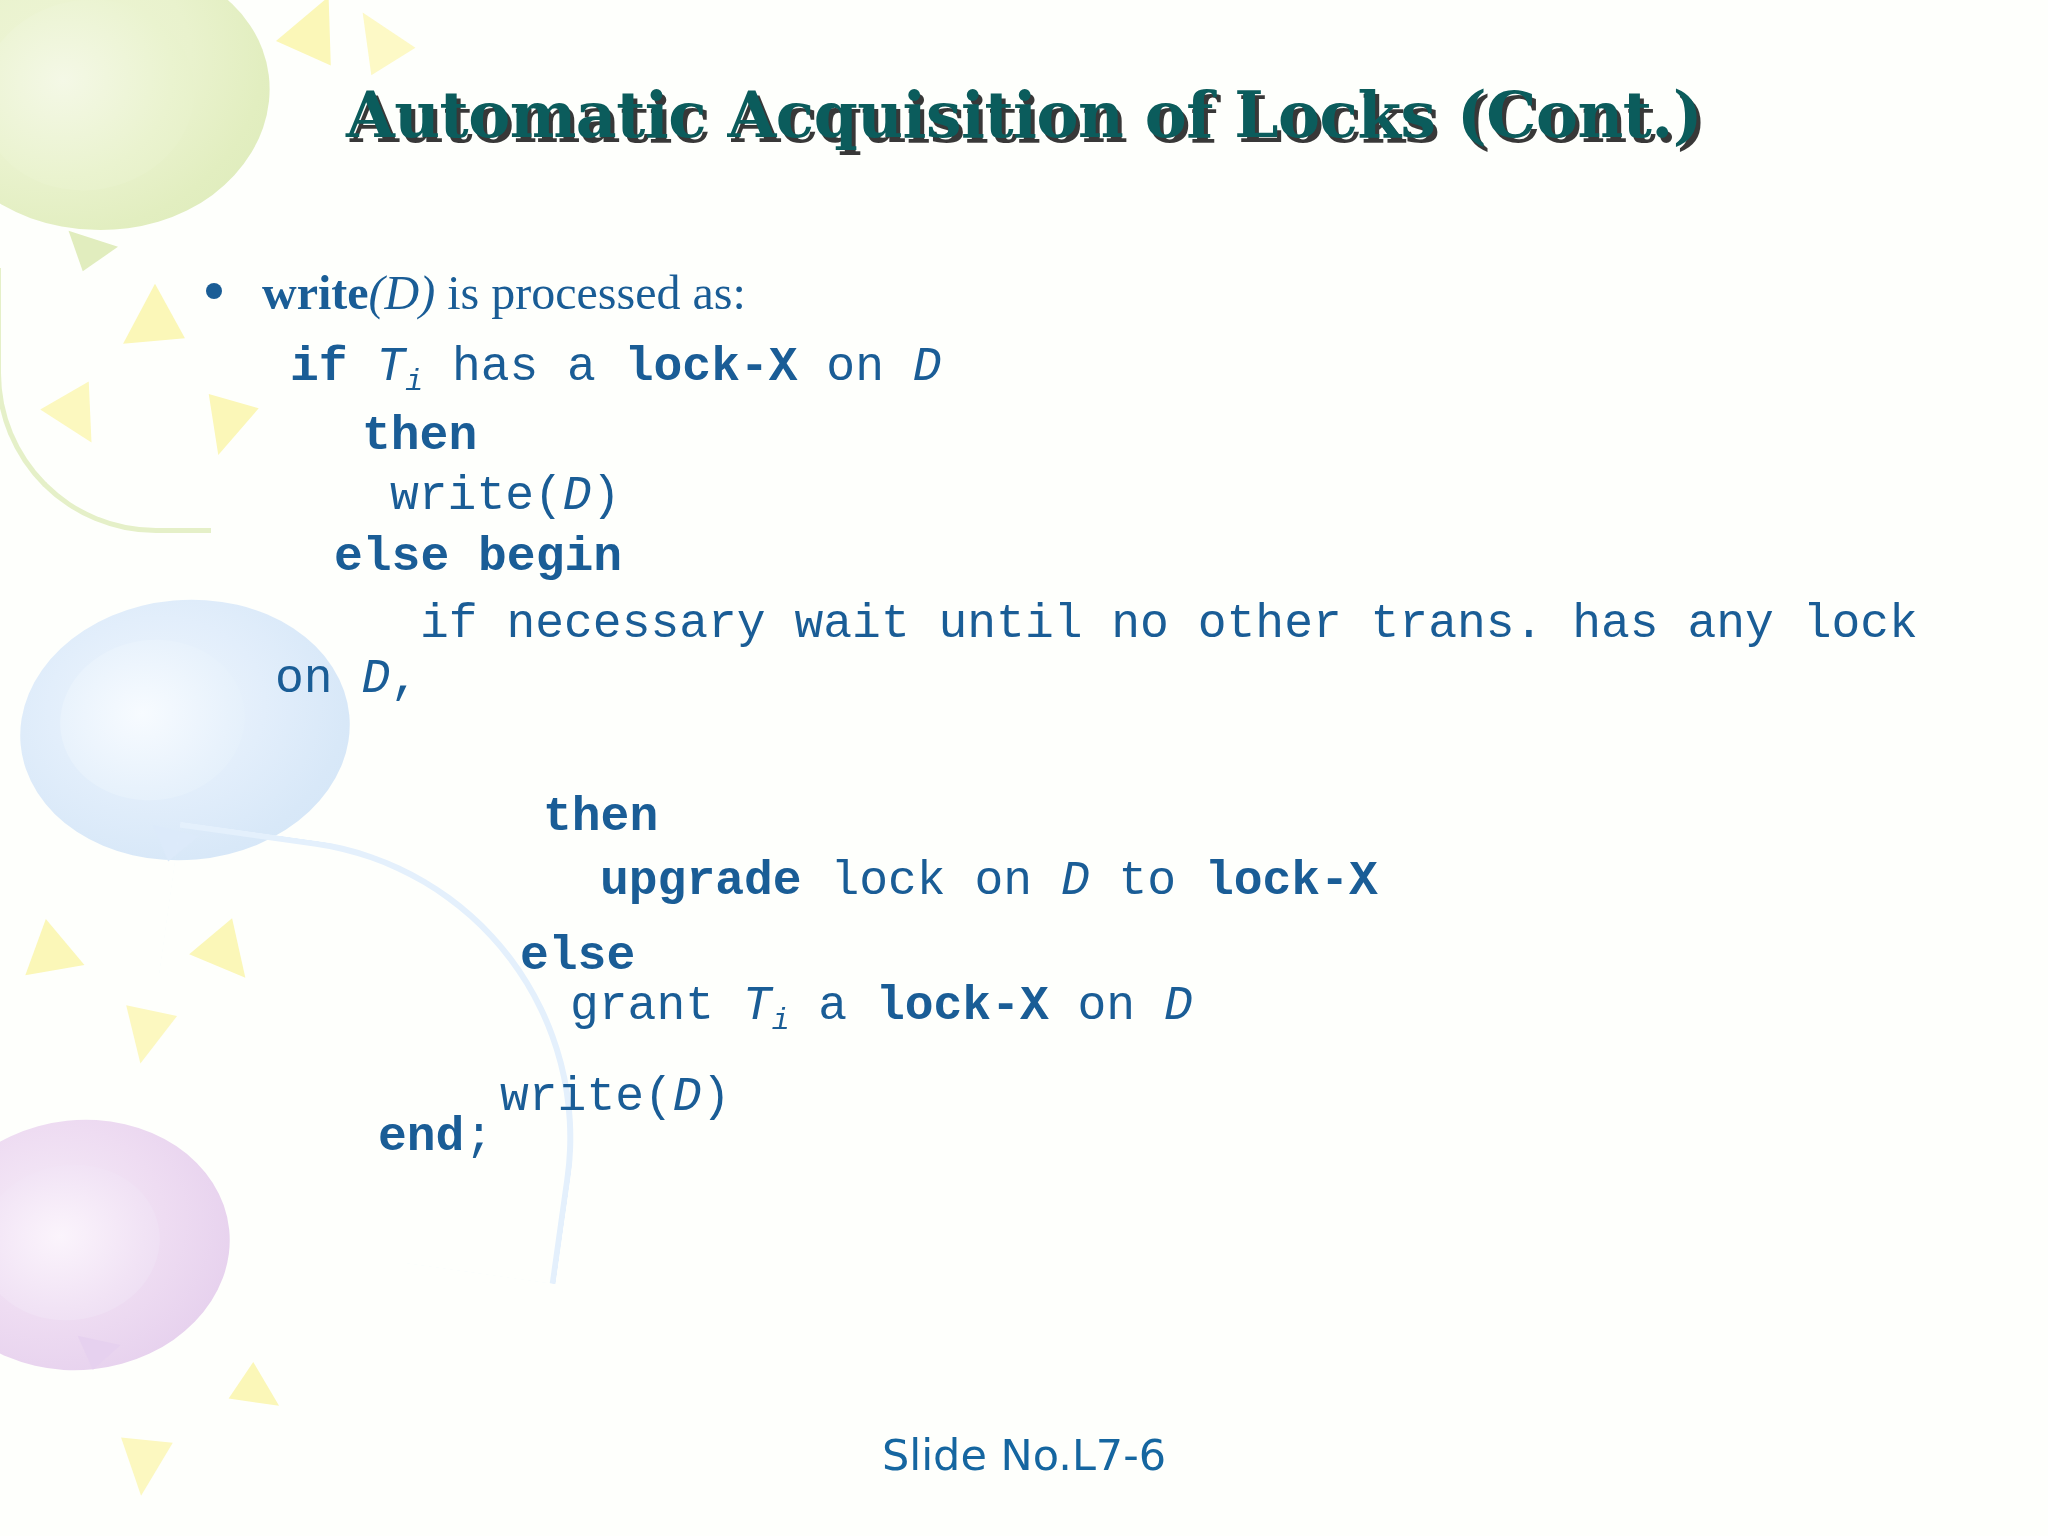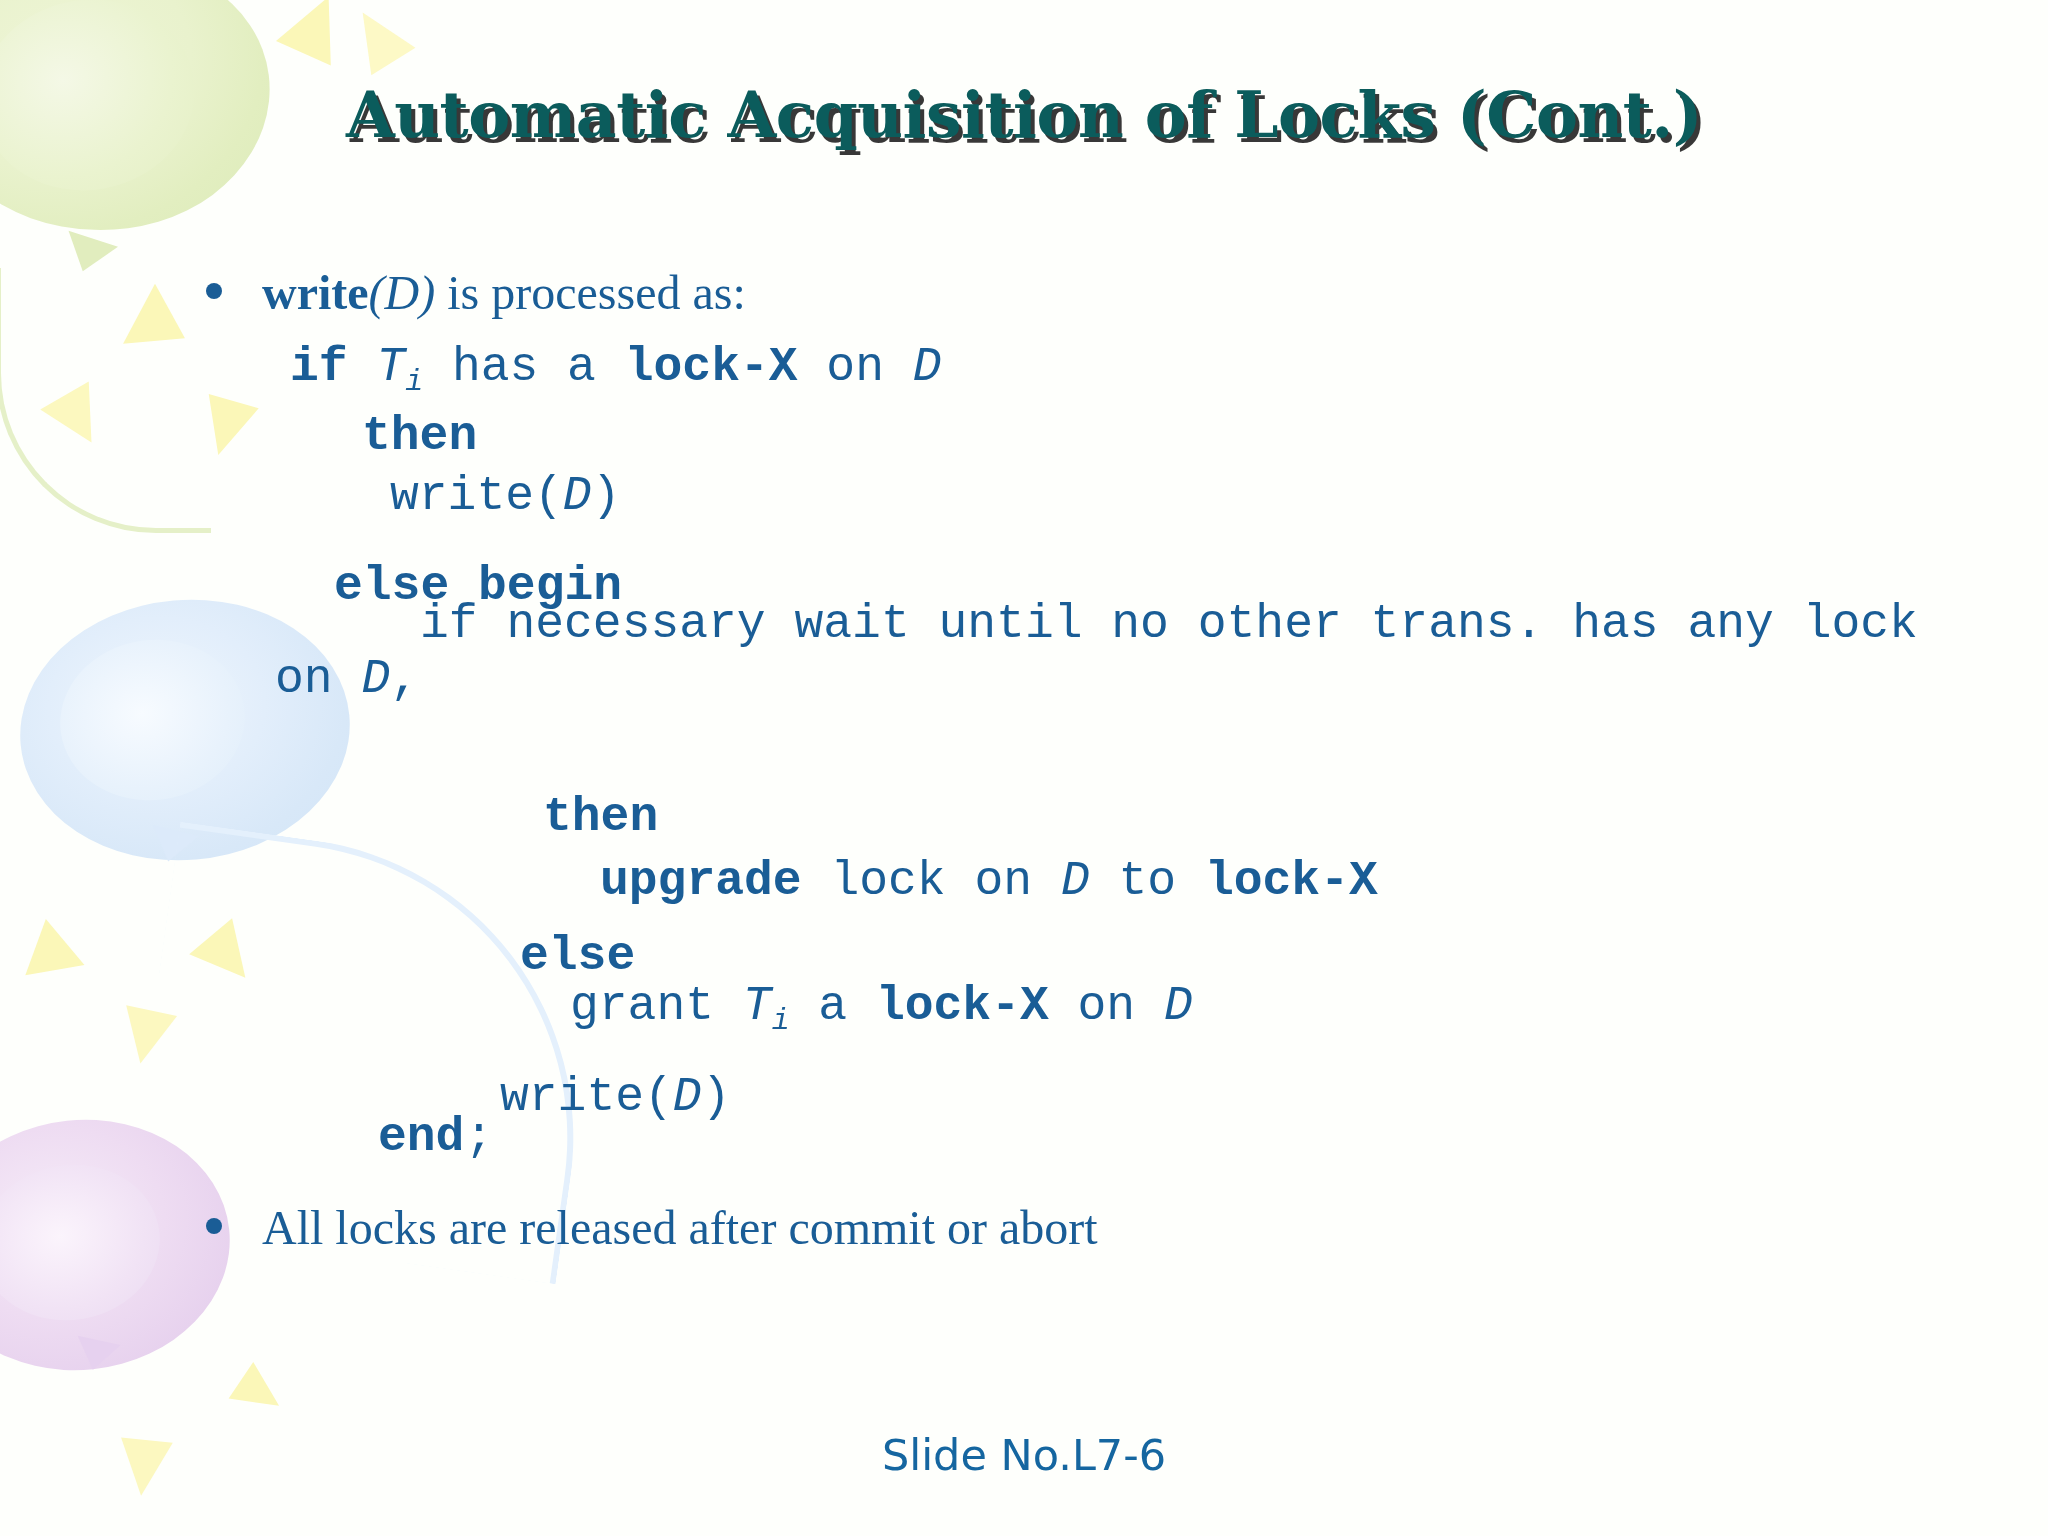--- a/index.html
+++ b/index.html
@@ -231,21 +231,21 @@
     <div class="line" style="left:290px; top:343px;">
       <span class="kw">if</span><span>&nbsp;</span><span class="it">T</span><span class="sub">i</span><span> has a  </span><span class="kw">lock-X</span><span> on </span><span class="it">D</span>
     </div>
 
     <div class="line kw" style="left:362px; top:412px;">then</div>
 
     <div class="line" style="left:390px; top:472px;">
       <span>write(</span><span class="it">D</span><span>)</span>
     </div>
 
-    <div class="line kw" style="left:334px; top:562px;">else begin</div>
+    <div class="line kw" style="left:334px; top:533px;">else begin</div>
 
     <div class="line" style="left:420px; top:600px;">if necessary wait until no other trans. has any lock</div>
 
     <div class="line" style="left:275px; top:655px;text-align:center;">
       <span>on </span><span class="it">D</span><span>,</span>
     </div>
 
 
     <div class="line kw" style="left:543px; top:793px;">then</div>
 
@@ -260,22 +260,18 @@
     </div>
 
     <div class="line" style="left:500px; top:1073px;">
       <span>write(</span><span class="it">D</span><span>)</span>
     </div>
 
     <div class="line" style="left:378px; top:1113px;">
       <span class="kw">end</span><span>;</span>
     </div>
 
-    <div class="bullet-row" style="left:206px; top:1200px;">
-      <span class="bullet-dot"></span>
-      <span>All locks are released after commit or abort</span>
-    </div>
 
   </div>
 
   <div class="footer">Slide No.L7-6</div>
 
 </div>
 
 </body></html>

